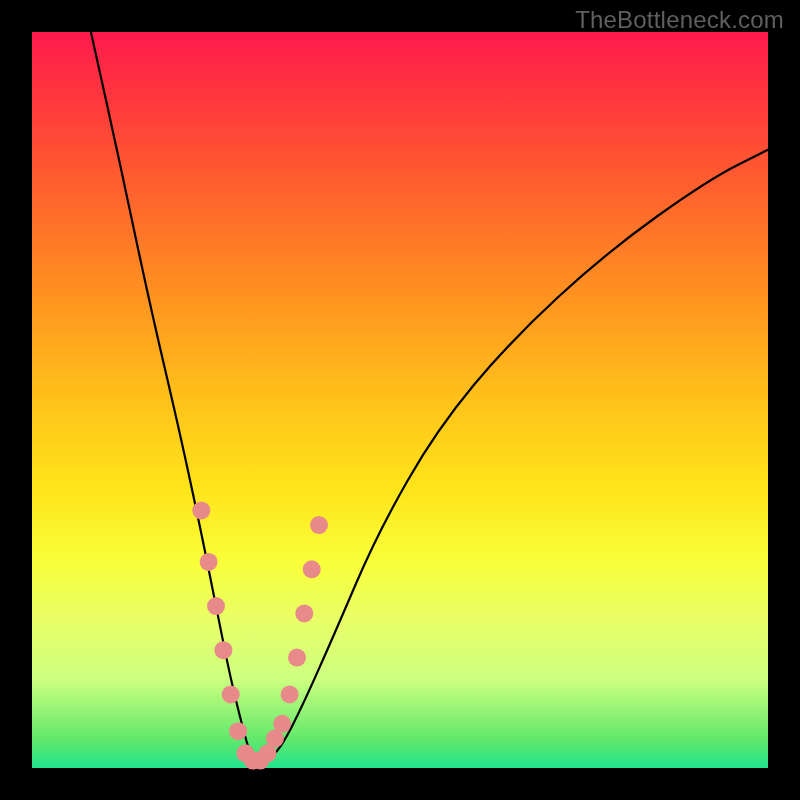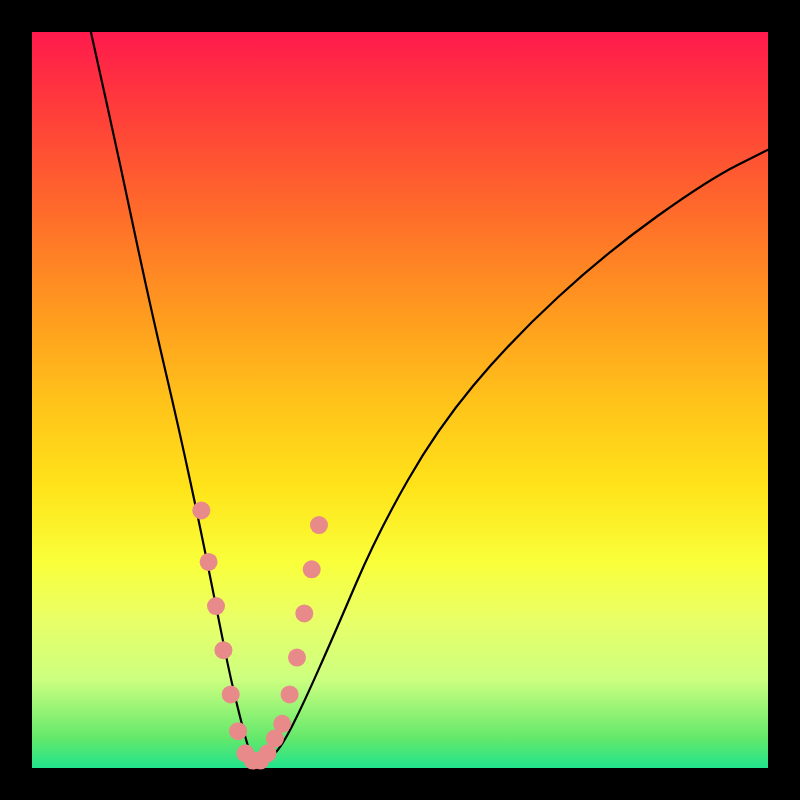--- a/index.html
+++ b/index.html
@@ -65,20 +65,21 @@
   .marker {
     fill: #e88a8a;
     stroke: none;
   }
 </style>
 </head>
 <body>
 
 <div class="stage">
 
+  <div class="watermark">TheBottleneck.com</div>
 
   <div class="plot-area">
     <svg class="curve-layer" viewBox="0 0 736 736">
       <path class="curve" d="M 58.9 0.0 Q 58.9 0.0 73.6 66.2 Q 88.3 132.5 103.0 202.4 Q 117.8 272.3 132.5 334.9 Q 147.2 397.4 158.2 449.0 Q 169.3 500.5 176.6 537.3 Q 184.0 574.1 191.4 610.9 Q 198.7 647.7 206.1 677.1 Q 213.4 706.6 217.1 717.6 Q 220.8 728.6 228.2 728.6 Q 235.5 728.6 242.9 721.3 Q 250.2 713.9 261.3 691.8 Q 272.3 669.8 287.0 636.6 Q 301.8 603.5 323.8 552.0 Q 345.9 500.5 375.4 449.0 Q 404.8 397.4 441.6 353.3 Q 478.4 309.1 526.2 265.0 Q 574.1 220.8 625.6 184.0 Q 677.1 147.2 706.6 132.5 T 736.0 117.8"></path>
       <g>
           <circle cx="169.3" cy="478.4" r="9" class="marker"></circle>
           <circle cx="176.6" cy="529.9" r="9" class="marker"></circle>
           <circle cx="184.0" cy="574.1" r="9" class="marker"></circle>
           <circle cx="191.4" cy="618.2" r="9" class="marker"></circle>
           <circle cx="198.7" cy="662.4" r="9" class="marker"></circle>

